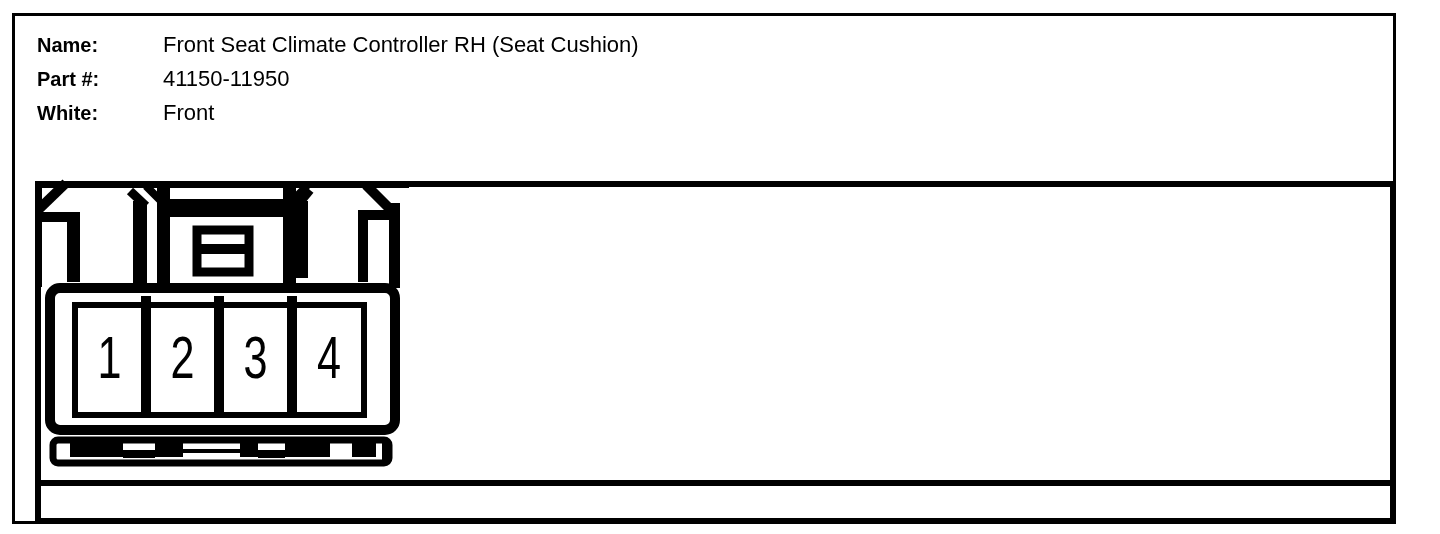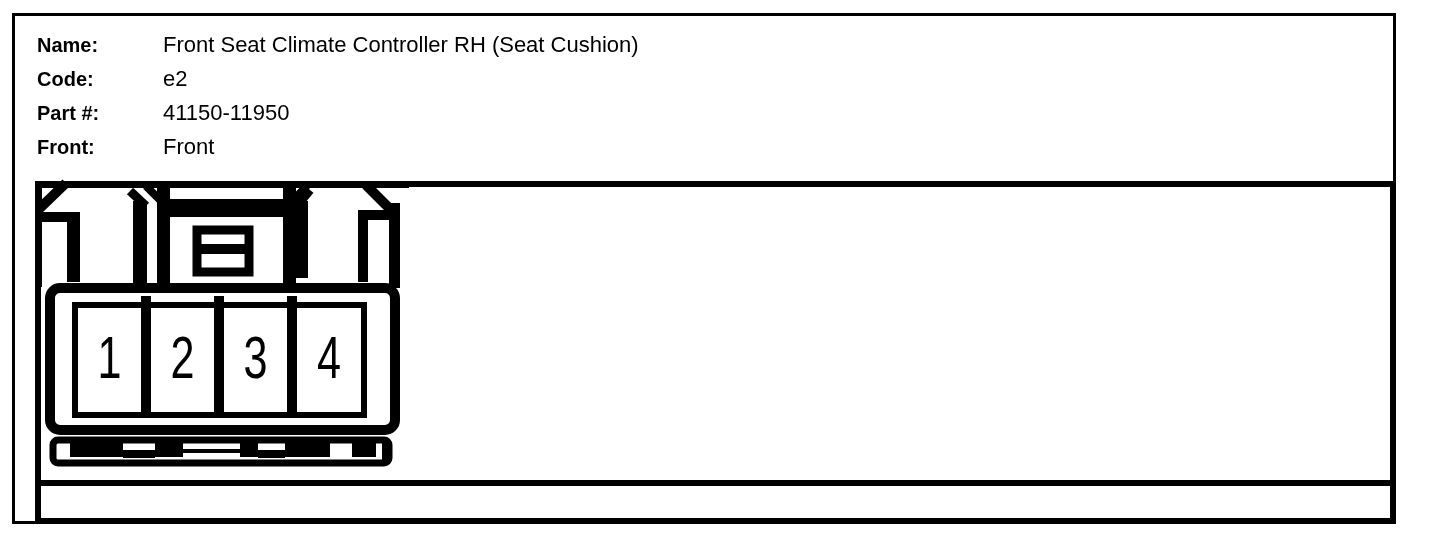--- a/index.html
+++ b/index.html
@@ -73,27 +73,24 @@
 
 <div id="screen">
 
   <div class="page-border"></div>
 
   <div class="header-block">
     <div class="field-row">
       <span class="field-label">Name:</span><span class="field-value">Front Seat Climate Controller RH (Seat Cushion)</span>
     </div>
     <div class="field-row">
-      <span class="field-label">Code:</span><span class="field-value">e2</span>
-    </div>
-    <div class="field-row">
       <span class="field-label">Part #:</span><span class="field-value">41150-11950</span>
     </div>
     <div class="field-row">
-      <span class="field-label">Front:</span><span class="field-value">Front</span>
+      <span class="field-label">White:</span><span class="field-value">Front</span>
     </div>
   </div>
 
   <div class="graphic-panel"></div>
   <div class="bottom-band"></div>
 
   <svg class="connector-svg" viewBox="35 178 420 300" xmlns="http://www.w3.org/2000/svg">
 
     <rect class="blk" x="36" y="181" width="373" height="7"></rect>
 

